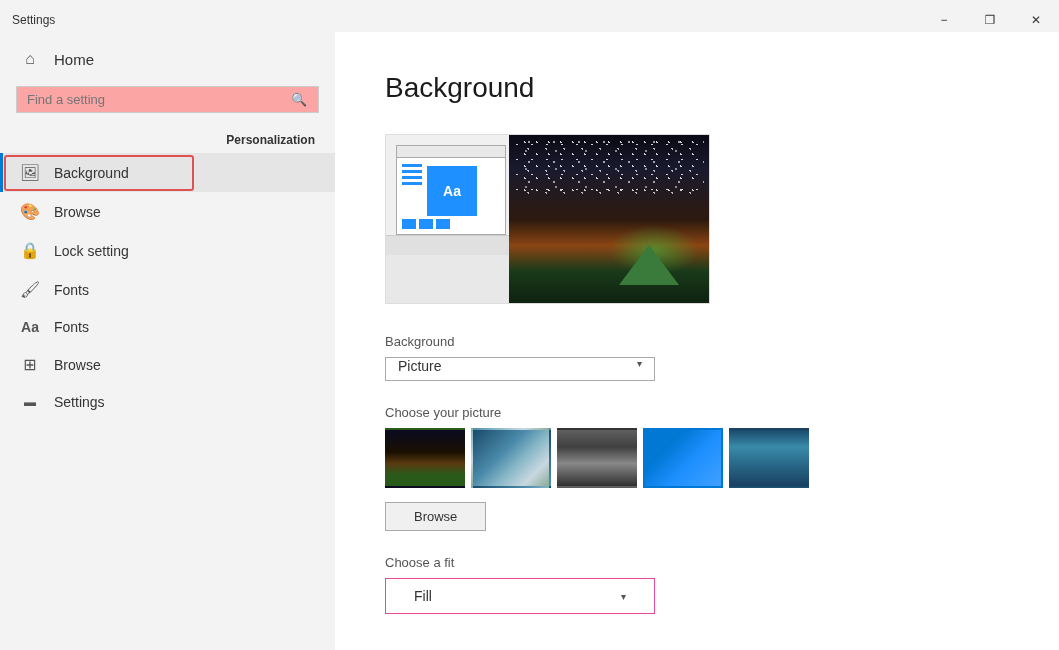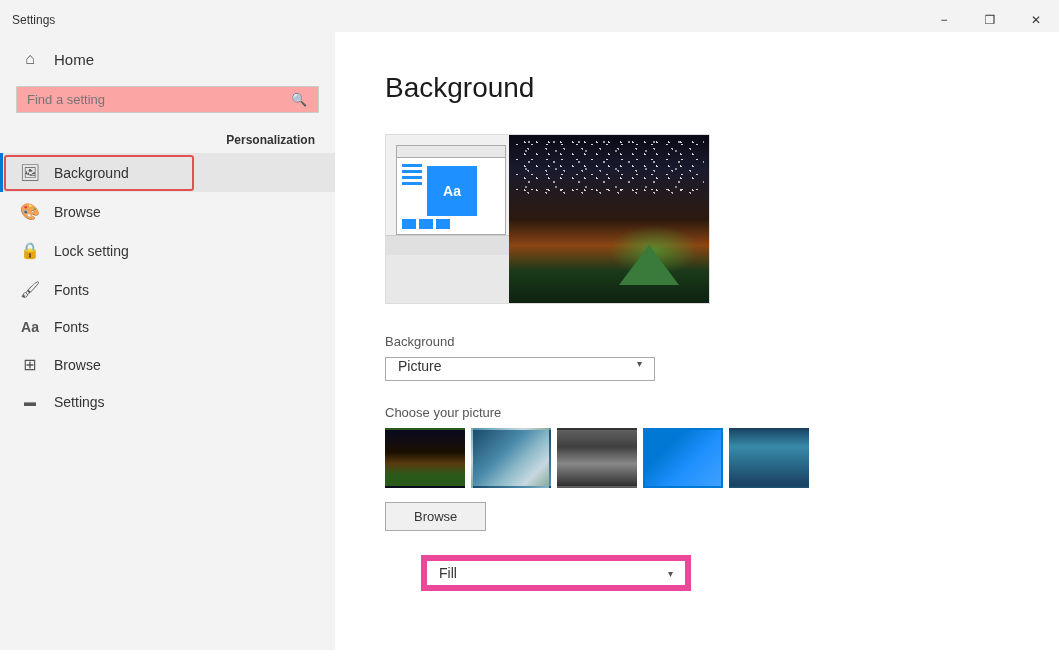--- a/index.html
+++ b/index.html
@@ -350,28 +350,27 @@
       font-size: 13px;
       color: #333;
       cursor: pointer;
       margin-bottom: 24px;
     }
 
     
     .fit-dropdown {
       width: 270px;
       height: 36px;
-      border: 6px solid #ec4899;
+      border: 1px solid #ec4899;
       display: flex;
       align-items: center;
       justify-content: space-between;
-      padding: 0 12px;
+      padding: 0 28px;
       cursor: pointer;
       background: white;
-      margin-left: 36px;
     }
   </style>
 </head>
 <body>
 
 <div class="titlebar">
   <span class="titlebar-title">Settings</span>
   <div class="titlebar-controls">
     <button class="titlebar-btn">−</button>
     <button class="titlebar-btn">❐</button>
@@ -481,18 +480,19 @@
       <div class="picture-thumb thumb-2"></div>
       <div class="picture-thumb thumb-3"></div>
       <div class="picture-thumb thumb-4 selected"></div>
       <div class="picture-thumb thumb-5"></div>
     </div>
 
     
     <button class="browse-btn">Browse</button>
 
     
+    <div class="section-label">Choose a fit</div>
     <div class="fit-dropdown dropdown">
       <span class="dropdown-label">Fill</span>
       <span class="dropdown-arrow">▾</span>
     </div>
   </div>
 </div>
 
 </body></html>

